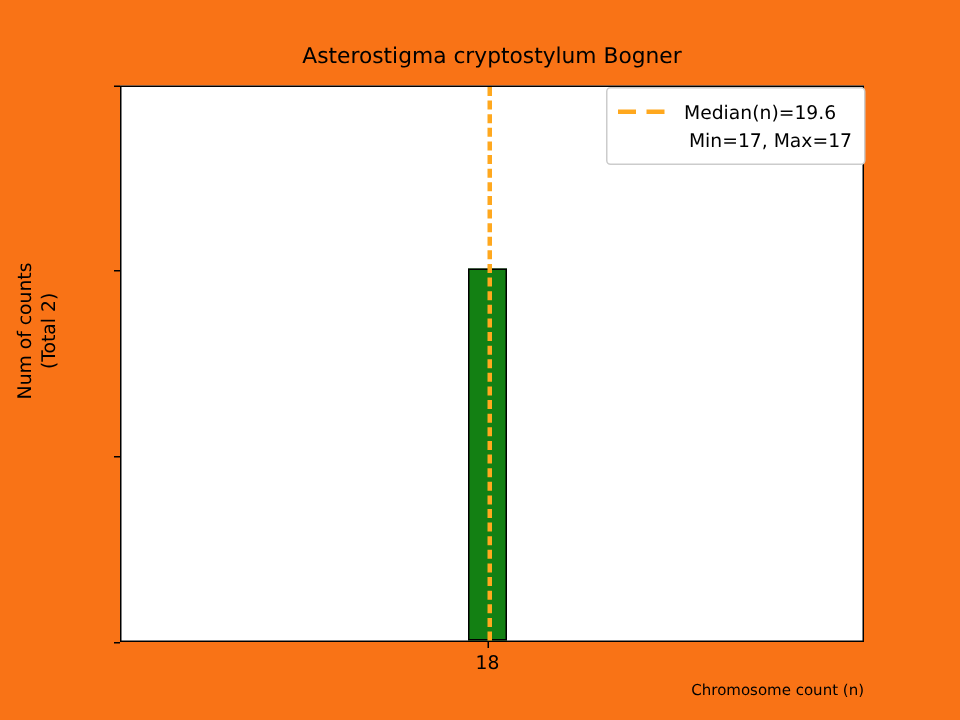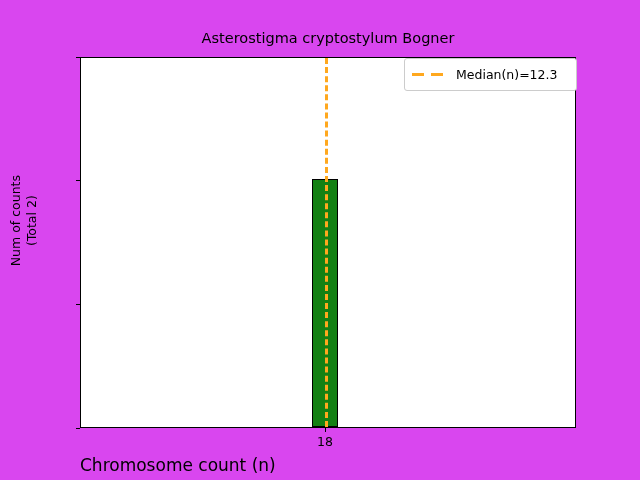--- a/index.html
+++ b/index.html
@@ -4,21 +4,21 @@
 <style>
   html, body {
     margin: 0;
     padding: 0;
     background: #ffffff;
   }
   #figure {
     position: relative;
     width: 640px;
     height: 480px;
-    background: #d946ef;
+    background: #f97316;
     font-family: "DejaVu Sans", sans-serif;
     overflow: hidden;
   }
 
   
   #chart-title {
     position: absolute;
     left: 80px;
     width: 496px;
     top: 30px;
@@ -99,22 +99,22 @@
     color: #000000;
     text-align: center;
     width: 60px;
     white-space: nowrap;
   }
   #xlabel {
     position: absolute;
     left: 80px;
     width: 496px;
     top: 455px;
-    text-align: left;
-    font-size: 17px;
+    text-align: right;
+    font-size: 10px;
     color: #000000;
     white-space: nowrap;
   }
 
   
   #legend {
     position: absolute;
     left: 404px;
     top: 58px;
     width: 173px;
@@ -179,17 +179,20 @@
   <div class="xtick-label" style="left:295px">18</div>
 
   <div id="xlabel">Chromosome count (n)</div>
 
   <div id="legend">
     <div class="legend-row">
       <span class="legend-sample">
         <span class="dash d1" style="background: rgb(255, 168, 30);"></span>
         <span class="dash d2" style="background: rgb(255, 168, 30);"></span>
       </span>
-      <span class="legend-text">Median(n)=12.3</span>
+      <span class="legend-text">Median(n)=19.6</span>
+    </div>
+    <div class="legend-row sub">
+      <span class="legend-text">Min=17, Max=17</span>
     </div>
   </div>
 
 </div>
 
 </body></html>

